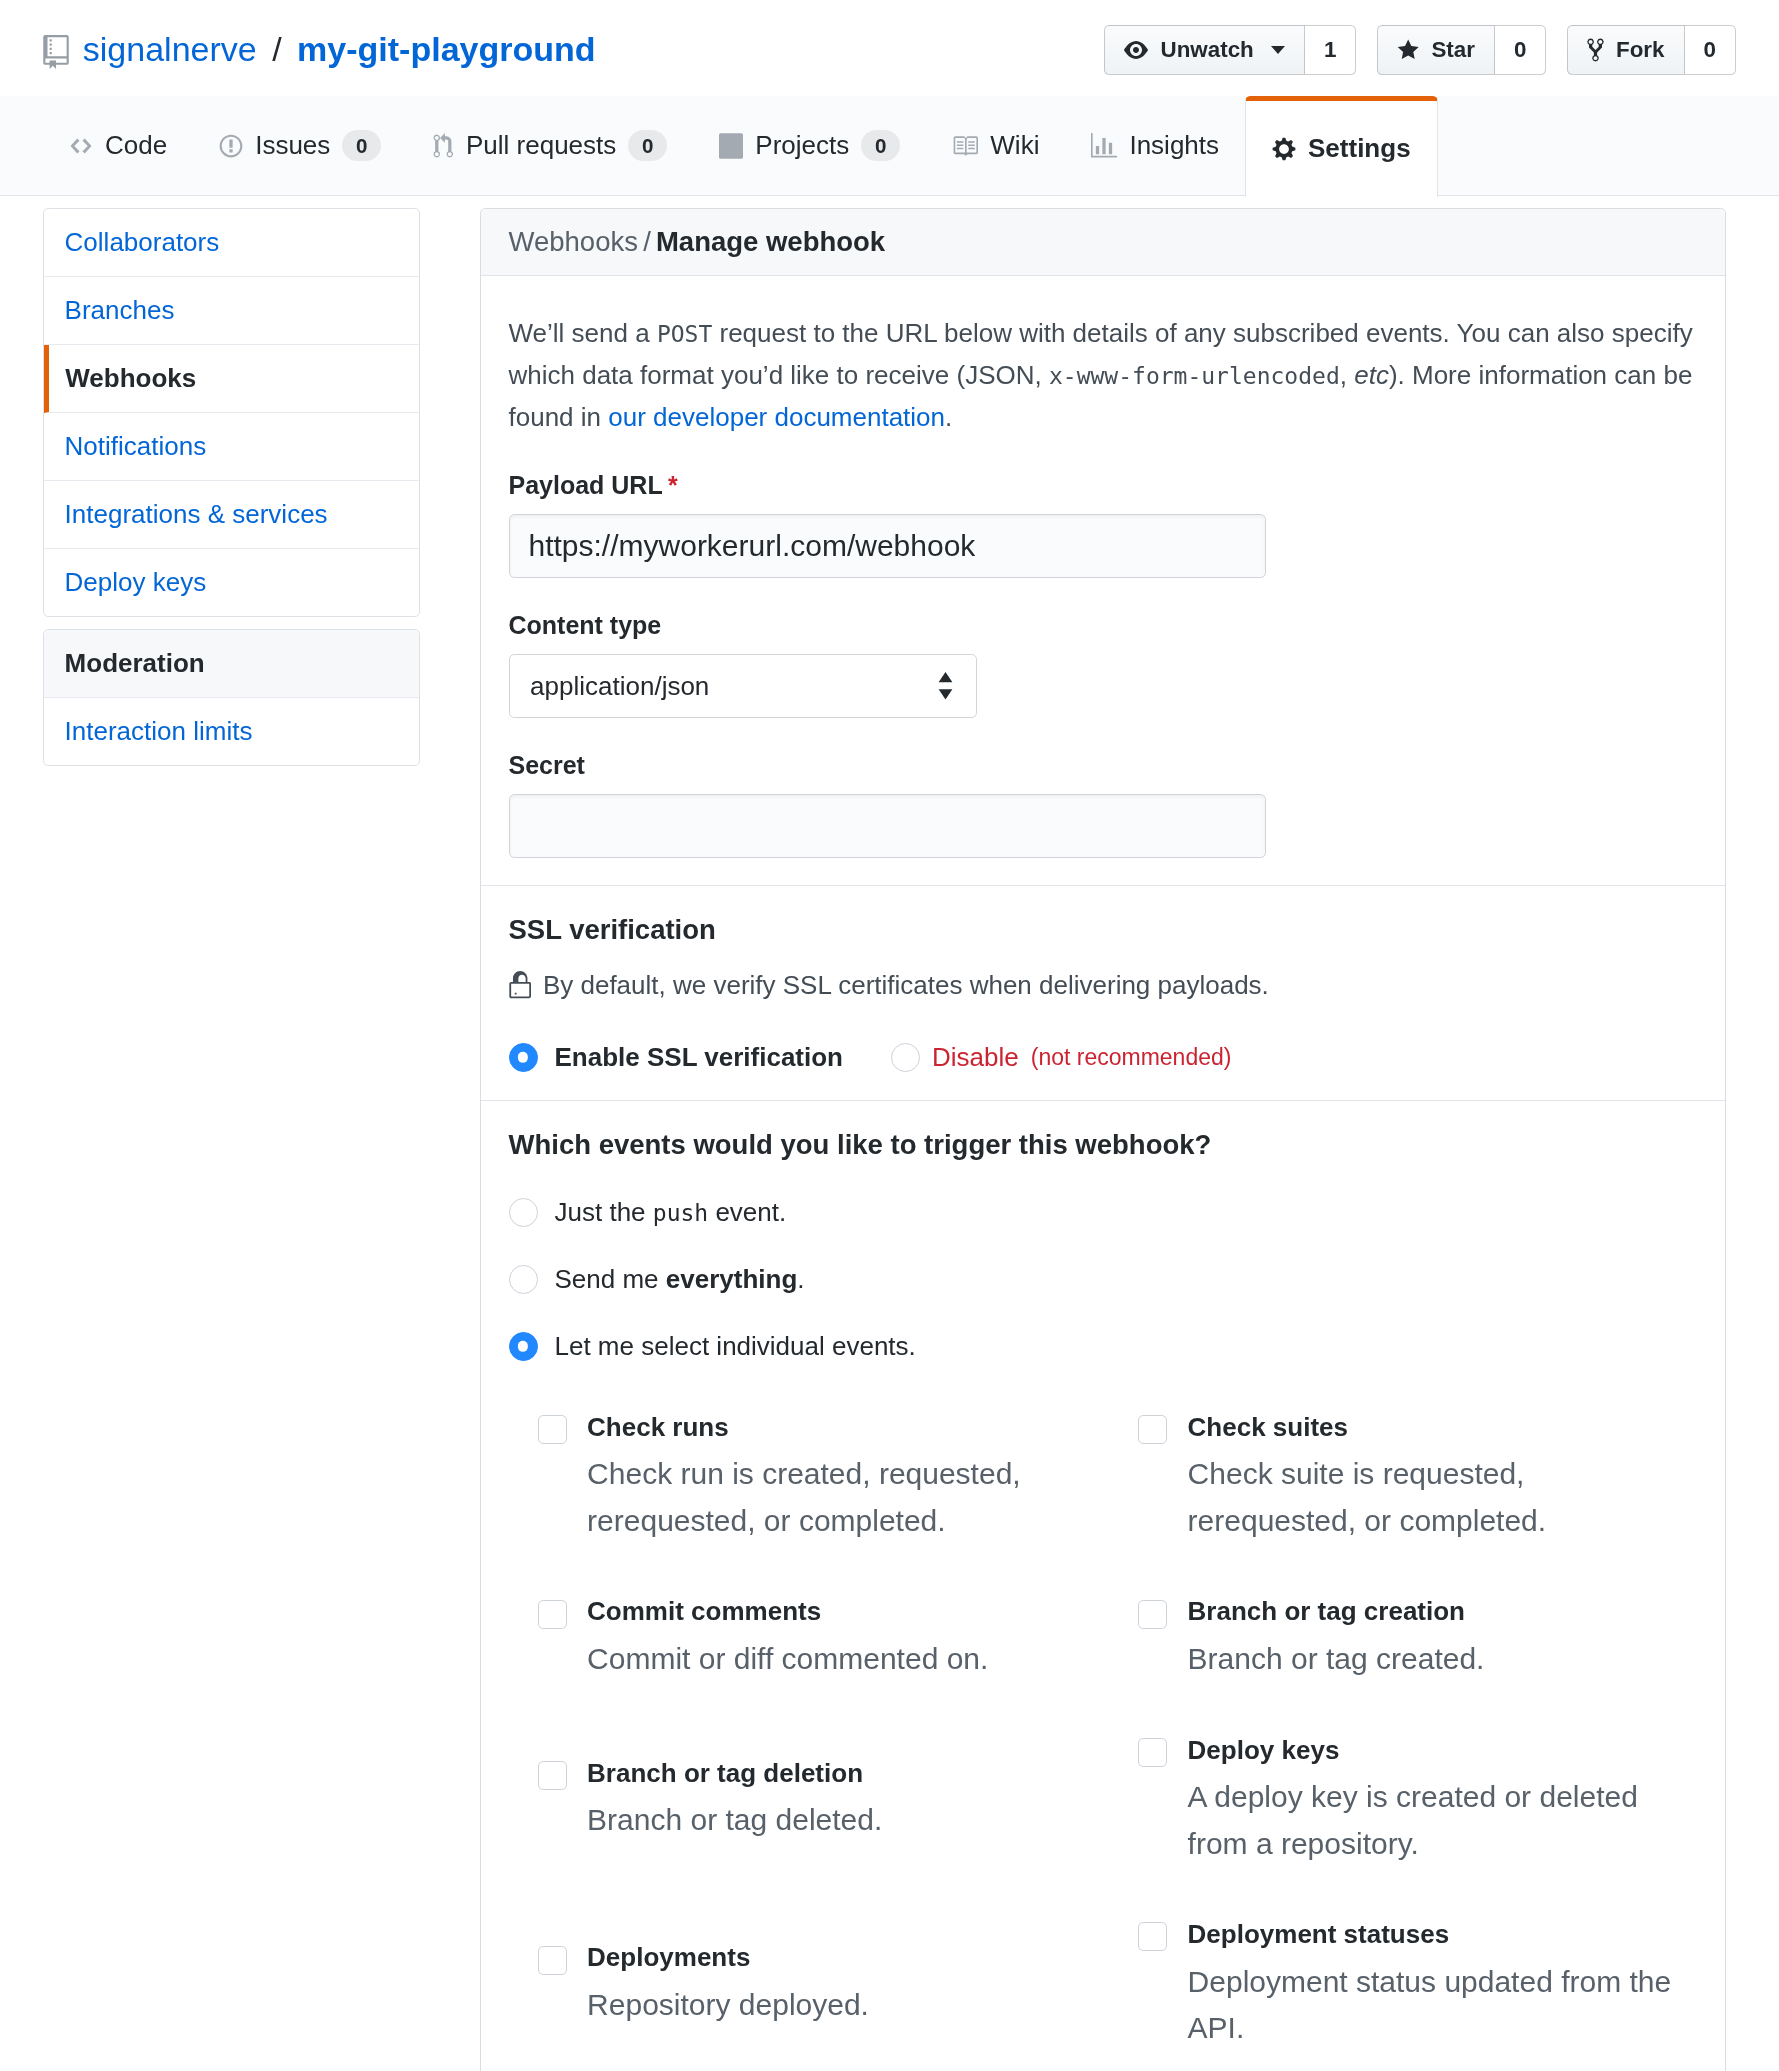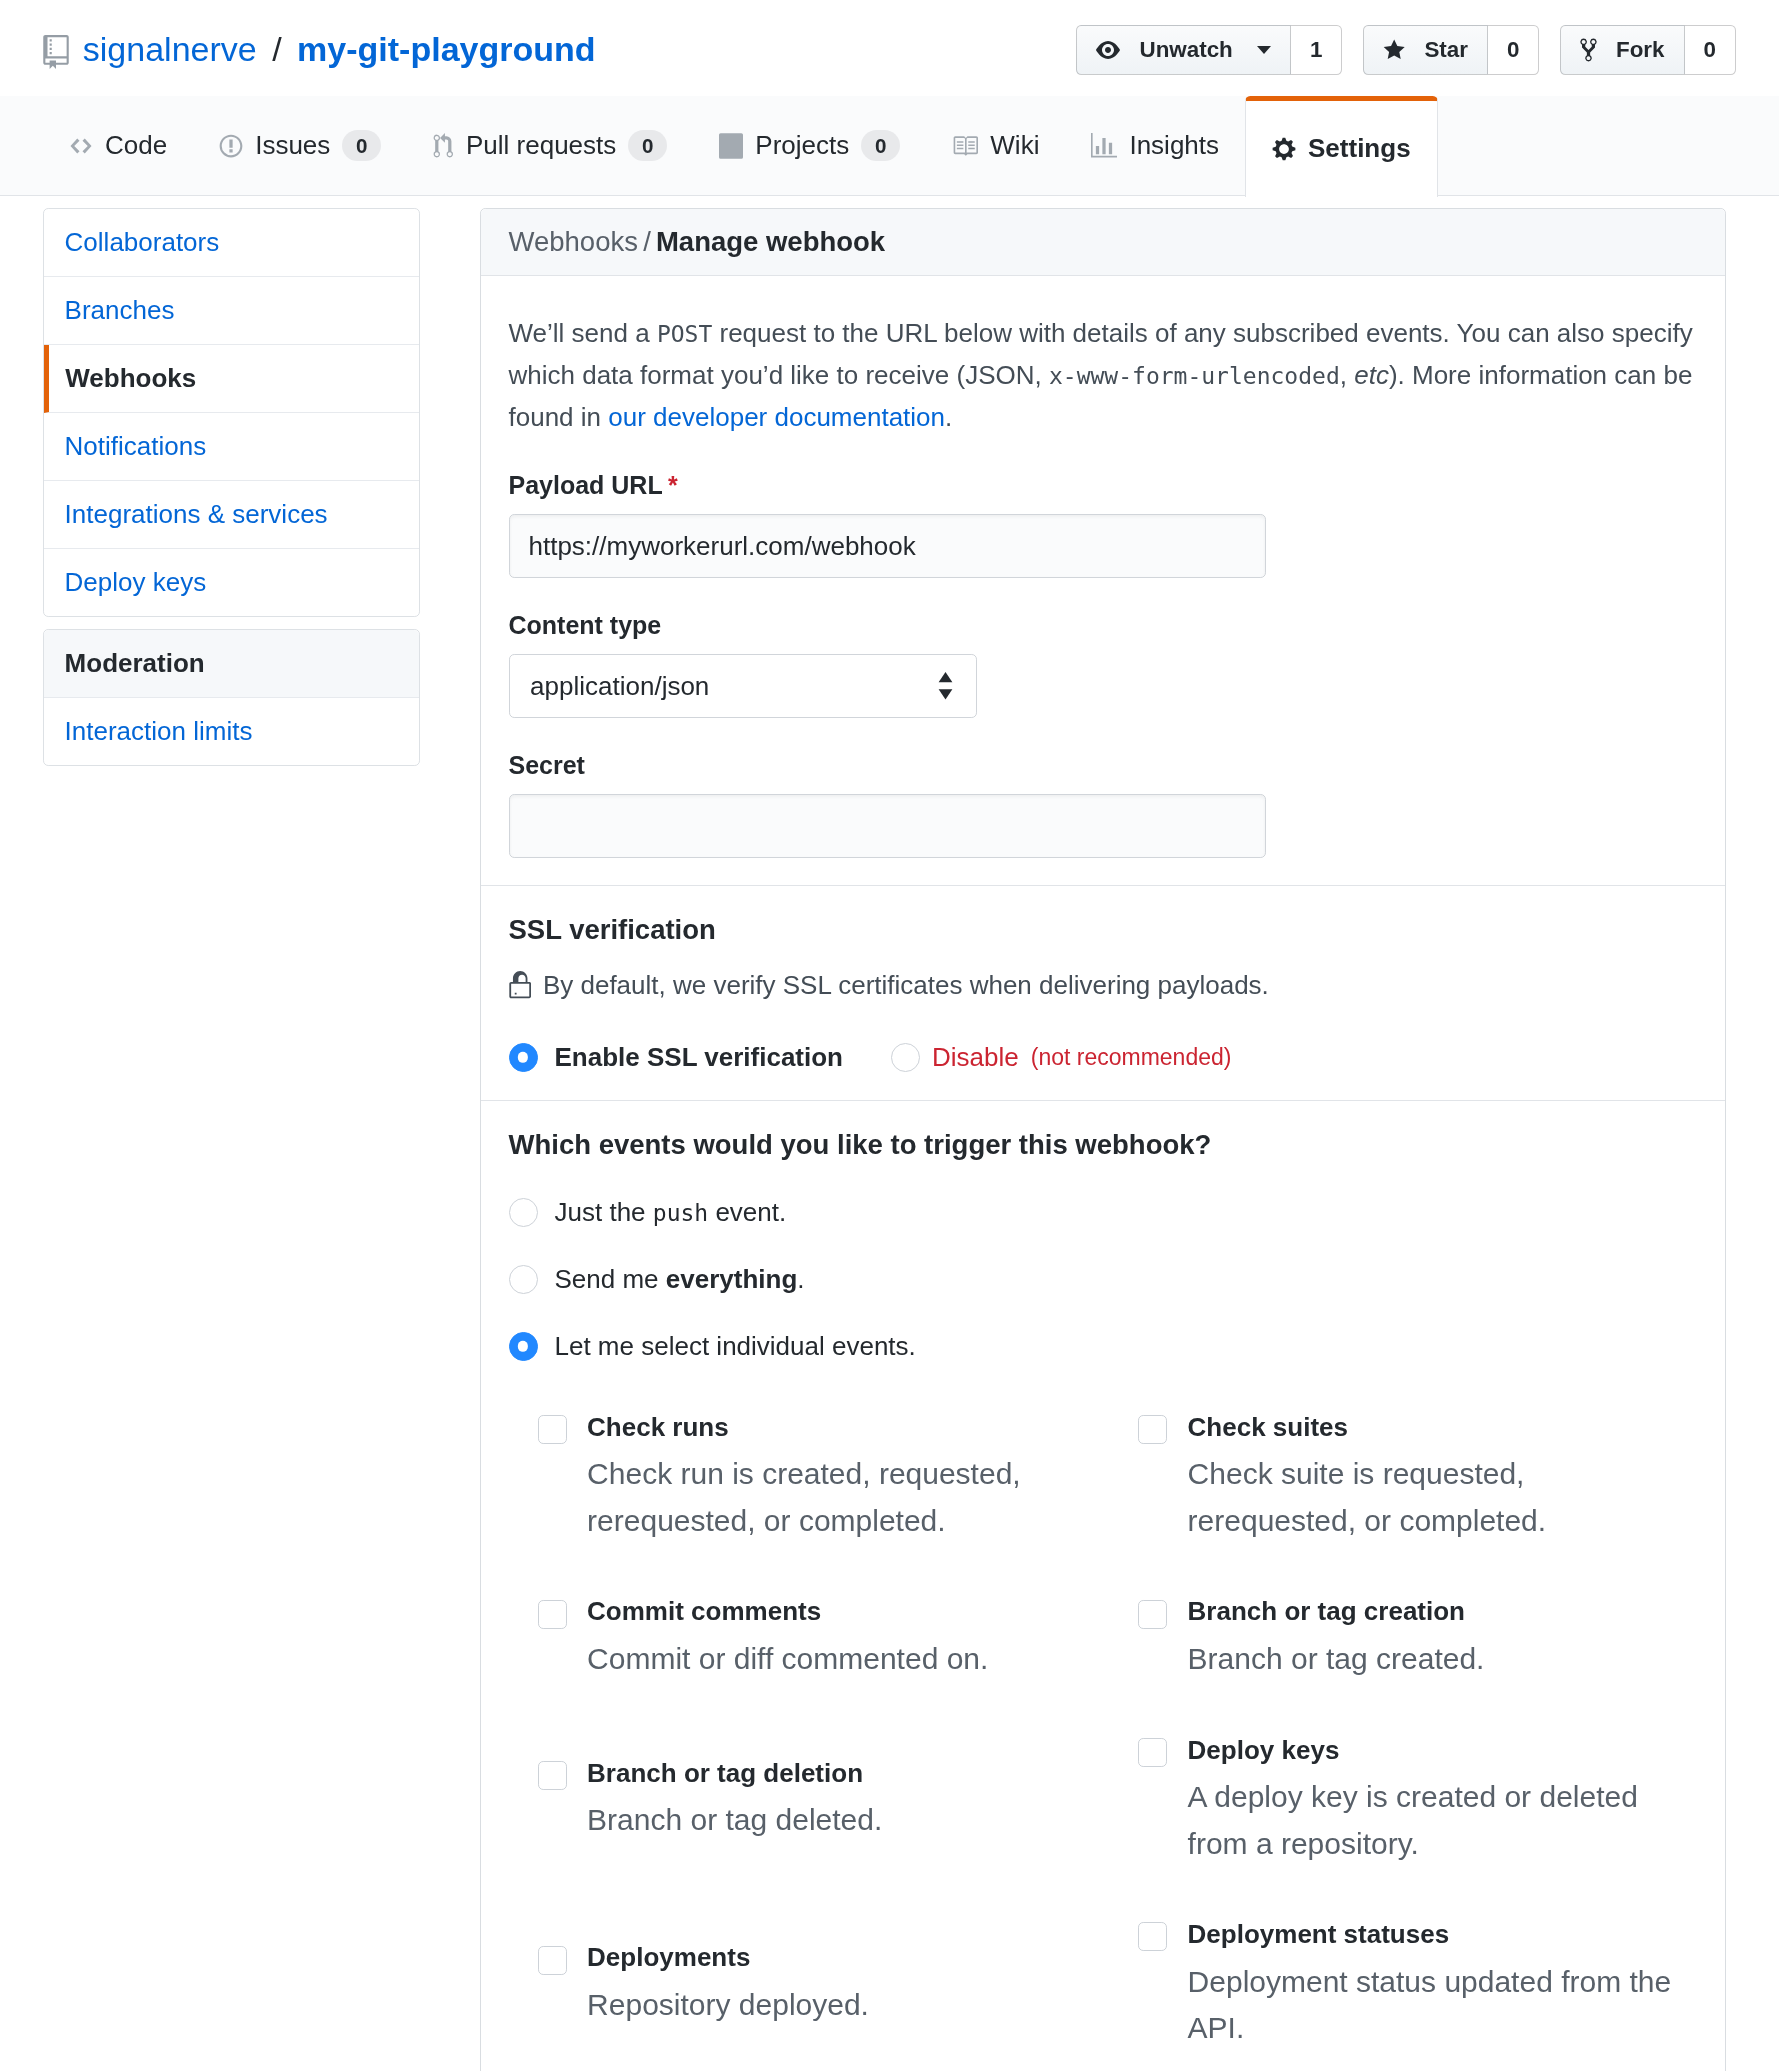--- a/index.html
+++ b/index.html
@@ -12,21 +12,21 @@
   .repo-header { display:flex; align-items:center; justify-content:space-between;
     padding:24px 43px 20.6px 43px; height:96px; }
   .repo-title { display:flex; align-items:flex-end; gap:13.8px; font-size:34px; color:#0366d6; }
   .repo-title .repo-icon svg { fill:#959da5; }
   .repo-owner { font-weight:normal; color:#0366d6; }
   .repo-sep { color:#24292e; font-weight:normal; padding:0 1.7px; }
   .repo-name { font-weight:bold; color:#0366d6; }
 
   .header-actions { display:flex; gap:20.6px; }
   .btn-group { display:flex; }
-  .gh-btn { display:flex; align-items:center; gap:19px; height:50px; padding:0 19px;
+  .gh-btn { display:flex; align-items:center; gap:12px; height:50px; padding:0 19px;
     background:linear-gradient(#fafbfc,#eff3f6); border:1.7px solid rgba(27,31,35,.22);
     border-radius:5.2px 0 0 5.2px; font-size:22.4px; font-weight:bold; color:#24292e; cursor:pointer; }
   .gh-btn svg { fill:#24292e; }
   .social-count { display:flex; align-items:center; height:50px; padding:0 19px;
     background:#fff; border:1.7px solid rgba(27,31,35,.22); border-left:none;
     border-radius:0 5.2px 5.2px 0; font-size:22.4px; font-weight:bold; color:#24292e; }
   .caret-down { width:0; height:0; border-left:7.7px solid transparent; border-right:7.7px solid transparent;
     border-top:8.6px solid #24292e; margin-left:5.2px; }
 
   
@@ -69,21 +69,21 @@
   .section.divided { border-top:1.7px solid #e1e4e8; }
 
   .desc { font-size:26px; line-height:1.62; color:#444d56; margin:8.6px 0 29px 0; max-width:1205px; }
   .desc code, .mono { font-family:"DejaVu Sans Mono","Liberation Mono",monospace; font-size:23px; }
   .desc em { font-style:italic; }
   .desc a { color:#0366d6; }
 
   .form-label { font-size:25px; font-weight:bold; color:#24292e; margin:33px 0 13.8px 0; }
   .required { color:#cb2431; padding-left:5.2px; }
   .text-input { width:757px; height:64px; border:1.7px solid #d1d5da; border-radius:5.2px;
-    background:#fafbfc; font-size:26px; color:#24292e; padding:0 19px;
+    background:#fafbfc; font-size:30px; color:#24292e; padding:0 19px;
     font-family:"Liberation Sans","DejaVu Sans",sans-serif;
     box-shadow:inset 0 1.7px 3.4px rgba(27,31,35,.06); }
   .select-control { width:468px; height:64px; border:1.7px solid #d1d5da; border-radius:5.2px;
     background:#fff; display:flex; align-items:center; justify-content:space-between;
     padding:0 20.6px; font-size:26px; color:#24292e; cursor:pointer; }
   .select-control svg { fill:#24292e; }
 
   .section-title { font-size:27.5px; font-weight:bold; color:#24292e; }
   .ssl-note { display:flex; align-items:center; gap:12px; margin-top:24px;
     font-size:26px; color:#444d56; }

